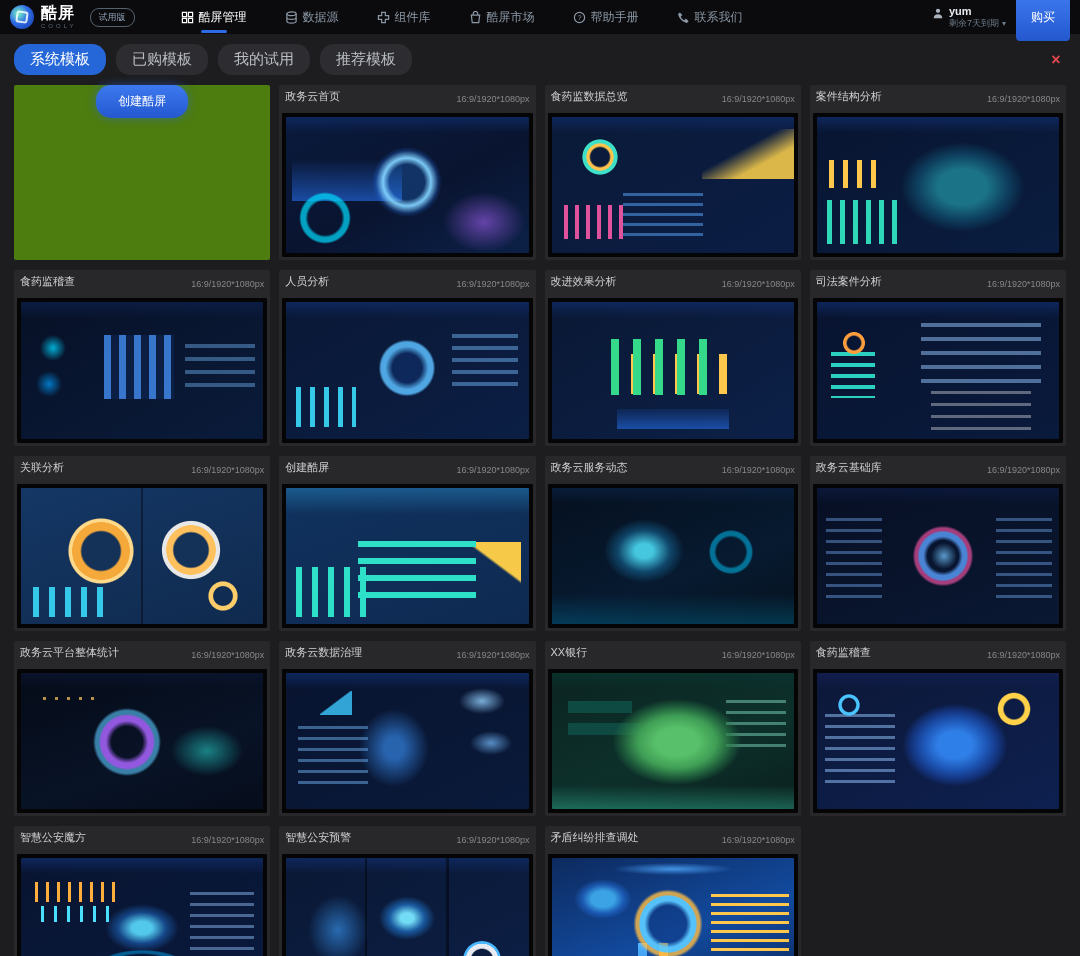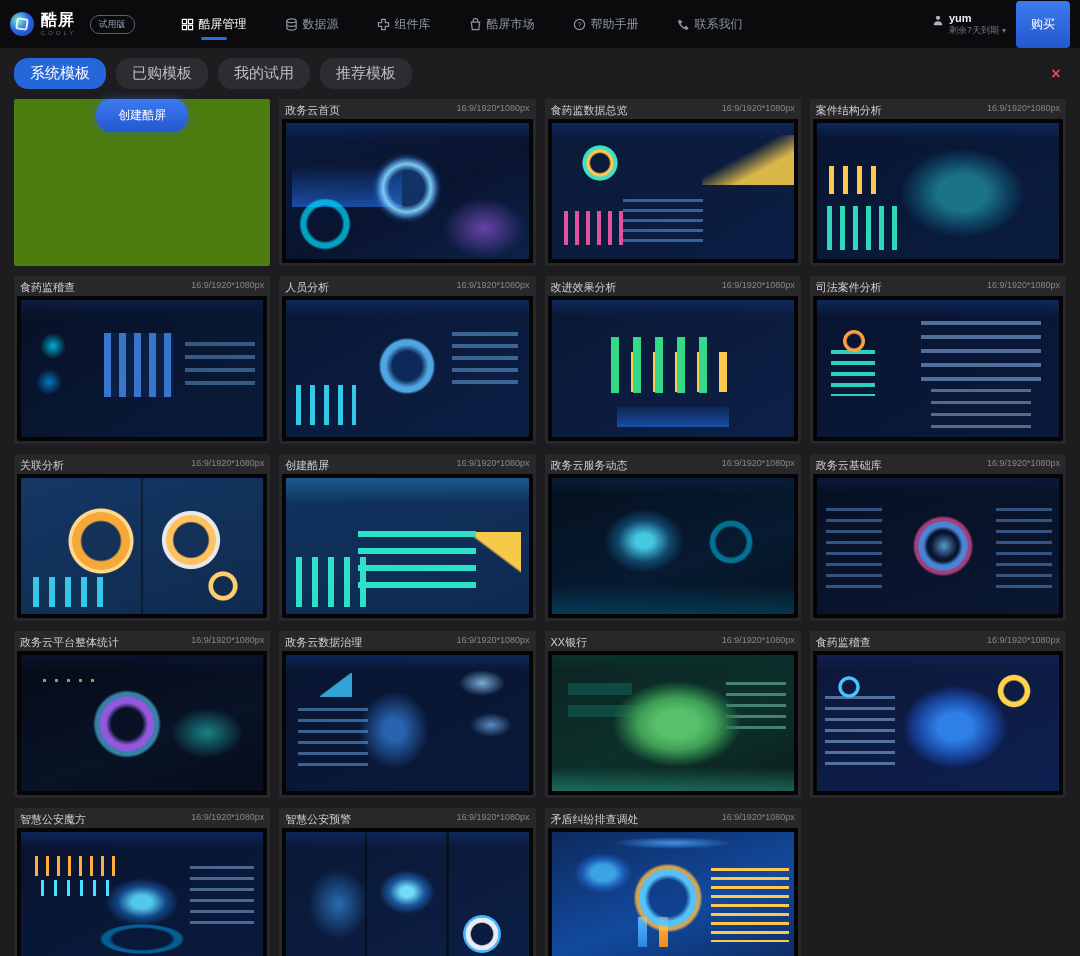--- a/index.html
+++ b/index.html
@@ -1,20 +1,20 @@
 <!DOCTYPE html>
 <html><head>
 <meta charset="utf-8">
 <style>
   html,body{margin:0;padding:0;background:#1d1d1f;width:1080px;height:956px;overflow:hidden;
     font-family:"Liberation Sans","DejaVu Sans",sans-serif;-webkit-font-smoothing:antialiased;}
   *{box-sizing:border-box}
 
   
-  .navbar{height:48px;background:#0b0b0d;display:flex;align-items:center;padding:0 10px;color:#9aa3ad}
+  .navbar{height:34px;background:#0b0b0d;display:flex;align-items:center;padding:0 10px;color:#9aa3ad}
   .logo{display:flex;align-items:center;gap:7px}
   .logo-mark{width:24px;height:24px;border-radius:50%;
     background:radial-gradient(circle at 35% 35%,#6ee0c8 8%,#2e6be6 45%,#1b3fae 90%);
     position:relative;flex:0 0 auto}
   .logo-mark::after{content:"";position:absolute;inset:6px;border:2px solid rgba(255,255,255,.85);
     border-radius:3px;transform:rotate(8deg)}
   .logo-text{display:flex;flex-direction:column;line-height:1}
   .logo-title{color:#fff;font-size:16px;font-weight:bold;letter-spacing:1px}
   .logo-sub{color:#5f6b78;font-size:6px;letter-spacing:3px;margin-top:2px}
   .trial-badge{border:1px solid #55636f;color:#8fa0b5;font-size:9px;border-radius:9px;
@@ -38,21 +38,21 @@
   
   .tabs-row{display:flex;align-items:center;gap:10px;padding:10px 14px 8px 14px}
   .tab{font-size:15px;color:#b9bec4;background:#2d2d31;border-radius:14px;padding:6px 16px;cursor:pointer;white-space:nowrap}
   .tab.active{background:#2566d8;color:#fff}
   .close-btn{margin-left:auto;color:#e5484d;font-size:16px;font-weight:bold;cursor:pointer;
     width:20px;height:20px;display:flex;align-items:center;justify-content:center}
 
   
   .grid{display:grid;grid-template-columns:repeat(4,1fr);gap:10px 9px;padding:2px 14px 10px 14px}
   .card{background:#28282b;border-radius:2px;padding:0 3px 3px 3px;cursor:pointer}
-  .card-head{display:flex;justify-content:space-between;align-items:flex-start;padding:4px 3px 1px 3px}
+  .card-head{display:flex;justify-content:space-between;align-items:flex-end;padding:4px 3px 9px 3px}
   .card-title{color:#cfcfd2;font-size:11px;white-space:nowrap;overflow:hidden;text-overflow:ellipsis}
   .card-ratio{color:#87878b;font-size:9px;white-space:nowrap;margin-left:6px}
   .thumb-frame{background:#050506;padding:4px;border-radius:1px}
   .thumb{width:100%;aspect-ratio:16/9;background-color:#081631;background-repeat:no-repeat;border-radius:1px}
 
   .create-card{background:#4d7c0f;border-radius:2px;display:flex;align-items:flex-start;justify-content:center}
   .create-btn{background:linear-gradient(180deg,#3d79f0,#2458cf);color:#fff;font-size:12px;
     border:none;border-radius:15px;padding:8px 22px;cursor:pointer;box-shadow:0 0 10px rgba(45,106,232,.5)}
 
   

